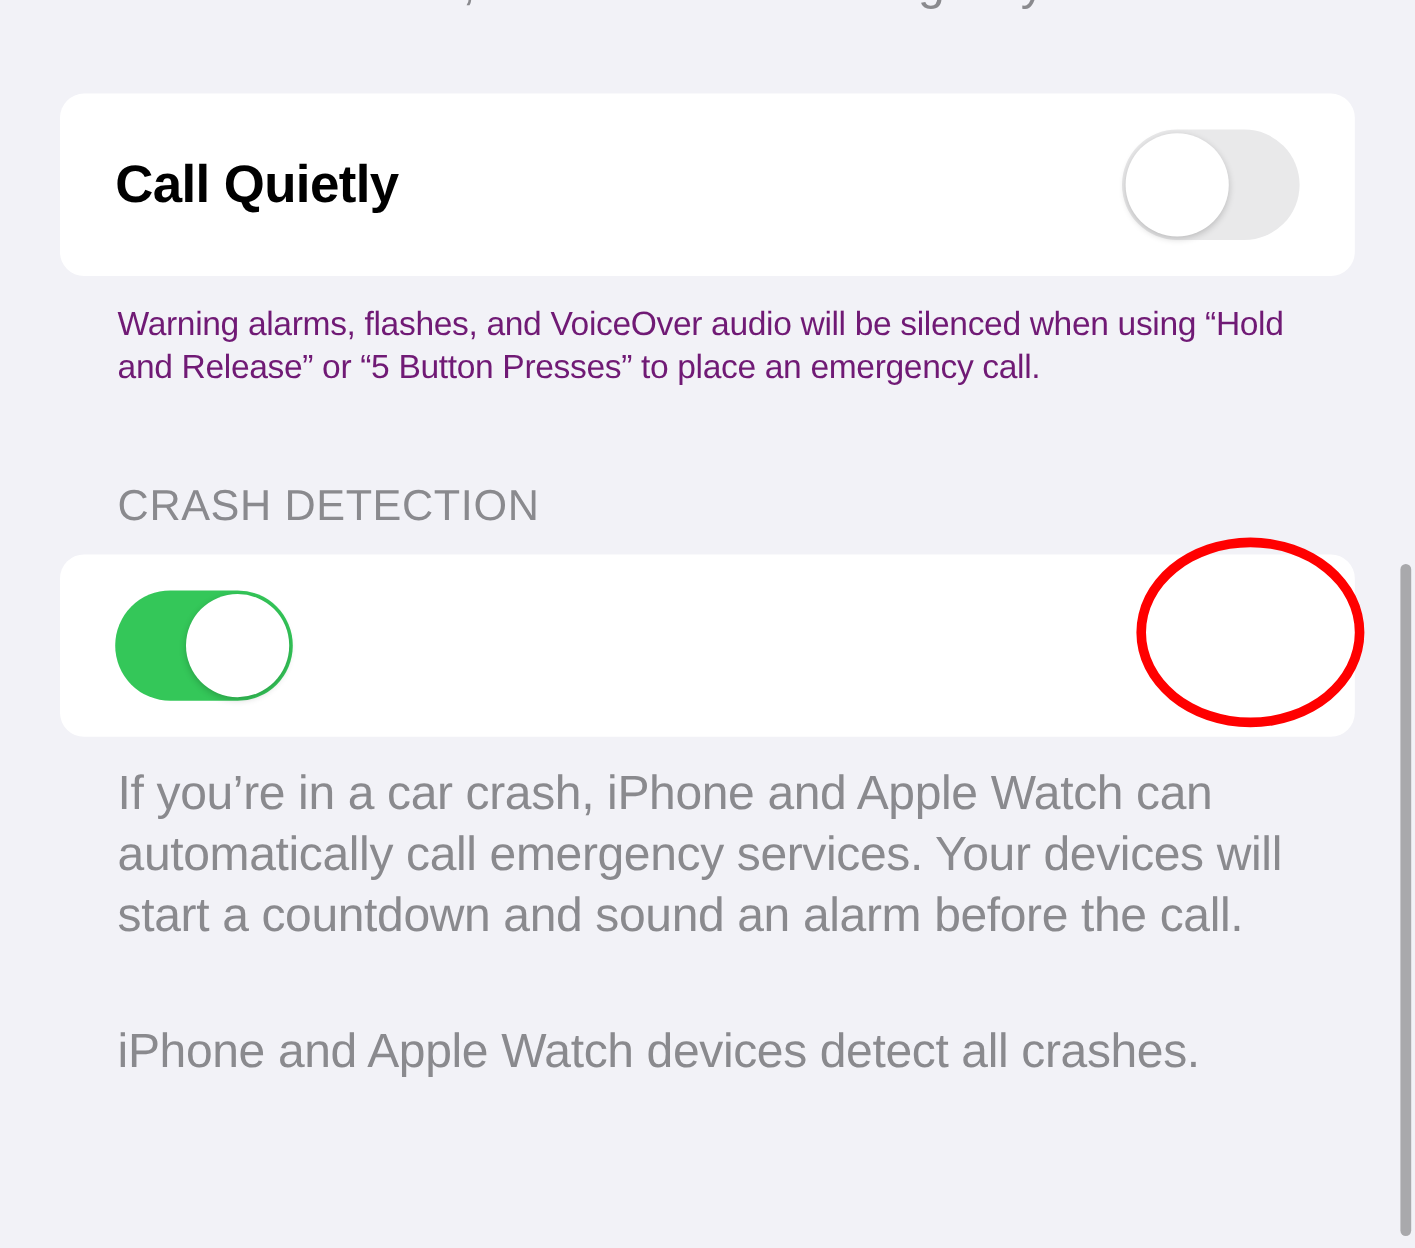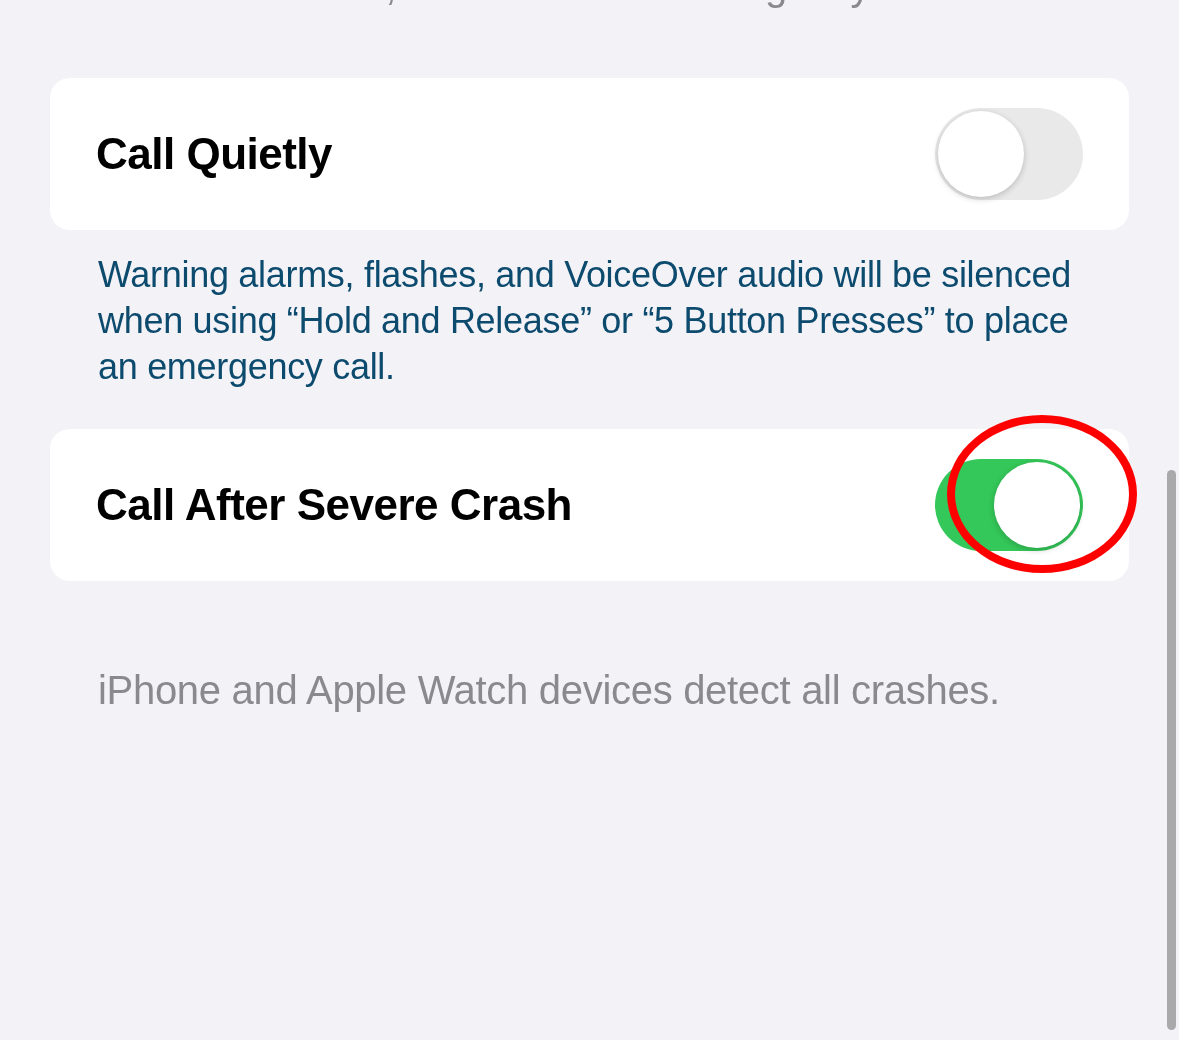--- a/index.html
+++ b/index.html
@@ -37,26 +37,26 @@
       justify-content: space-between;
       margin-bottom: 22px;
     }
     .row-label {
       font-size: 44px;
       font-weight: 700;
       color: #000000;
       letter-spacing: -0.5px;
     }
     .footer-text {
-      color: #0c4a6e;
-      font-size: 36px;
+      color: #701a75;
+      font-size: 28px;
       line-height: 1.28;
       padding: 0 48px;
       letter-spacing: -0.3px;
-      margin-bottom: 39px;
+      margin-bottom: 76px;
     }
     .section-header {
       color: #8a8a8e;
       font-size: 36px;
       font-weight: 400;
       padding: 0 48px;
       margin-bottom: 20px;
       letter-spacing: 0.5px;
     }
     .toggle {
@@ -118,26 +118,27 @@
 
   <div class="settings-row">
     <div class="row-label">Call Quietly</div>
     <div class="toggle">
       <div class="toggle-knob"></div>
     </div>
   </div>
 
   <div class="footer-text">Warning alarms, flashes, and VoiceOver audio will be silenced when using “Hold and Release” or “5 Button Presses” to place an emergency call.</div>
 
+  <div class="section-header">CRASH DETECTION</div>
 
   <div class="settings-row" style="position:relative;">
-    <div class="row-label">Call After Severe Crash</div>
     <div class="toggle on">
       <div class="toggle-knob"></div>
     </div>
     <div class="annotation-circle" style="width:190px; height:158px; right:-8px; top:-14px;"></div>
   </div>
 
+  <div class="footer-text-2">If you’re in a car crash, iPhone and Apple Watch can automatically call emergency services. Your devices will start a countdown and sound an alarm before the call.</div>
   <div class="spacer"></div>
   <div class="footer-text-2">iPhone and Apple Watch devices detect all crashes.</div>
 </div>
 
 <div class="scrollbar"></div>
 
 </body></html>

